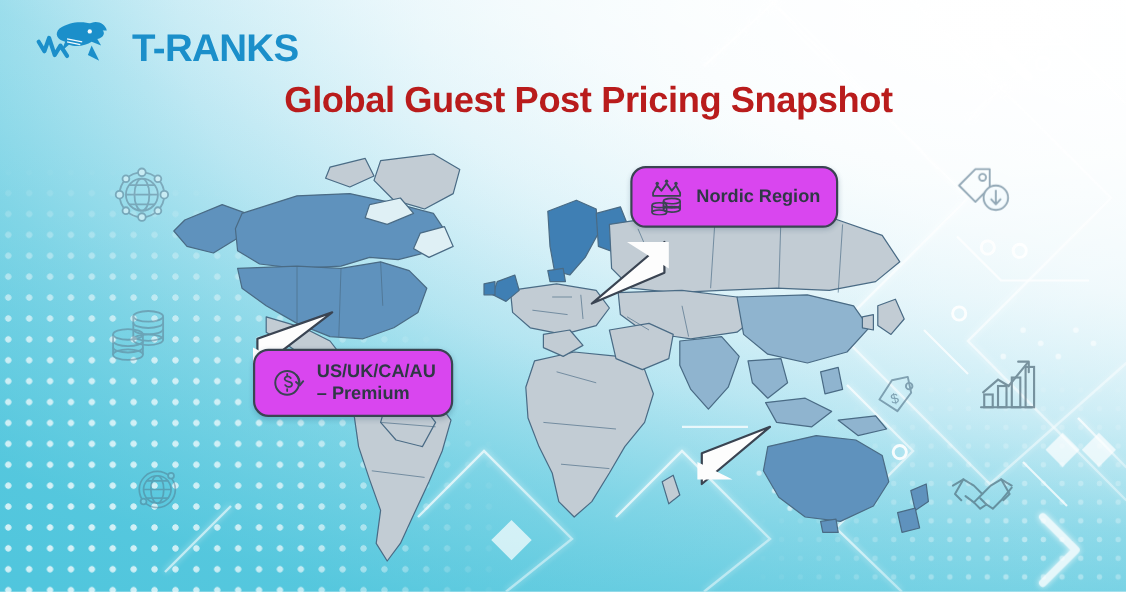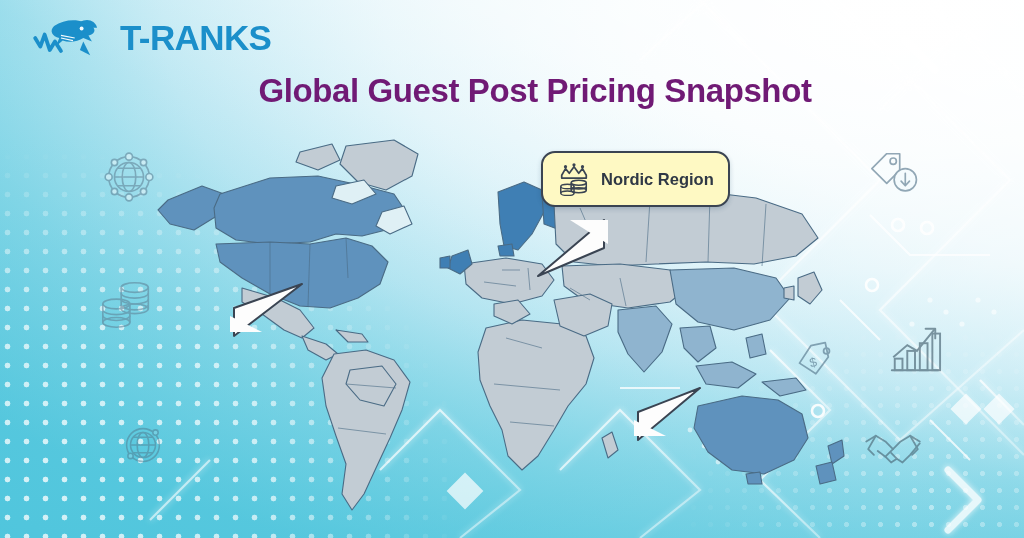--- a/index.html
+++ b/index.html
@@ -32,45 +32,46 @@
   .bg-dots2{
     position:absolute;right:-30px;bottom:-60px;width:420px;height:320px;
     background-image:radial-gradient(circle, rgba(255,255,255,0.55) 2.2px, rgba(255,255,255,0) 2.9px);
     background-size:17px 17px;
     -webkit-mask-image:radial-gradient(80% 80% at 70% 70%, rgba(0,0,0,.8) 0%, rgba(0,0,0,0) 75%);
             mask-image:radial-gradient(80% 80% at 70% 70%, rgba(0,0,0,.8) 0%, rgba(0,0,0,0) 75%);
   }
   .bg-lines{position:absolute;inset:0;}
 
   
-  .logo-wrap{position:absolute;left:30px;top:12px;display:flex;align-items:center;gap:4px;}
+  .logo-wrap{position:absolute;left:30px;top:12px;display:flex;align-items:flex-end;gap:4px;}
   .logo-mark{width:86px;height:52px;}
   .logo-text{
     font-size:35px;font-weight:bold;letter-spacing:-0.6px;
     color:#1b8fca;font-family:"Liberation Sans", sans-serif;
   }
   .page-title{
     position:absolute;left:0;right:0;top:72px;text-align:center;
-    font-size:33px;font-weight:bold;color:#701a75;letter-spacing:-0.4px;
+    font-size:33px;font-weight:bold;color:#b91c1c;letter-spacing:-0.4px;
     font-family:"Liberation Sans", sans-serif;
     padding-left:46px;
   }
 
   
   .map{position:absolute;left:150px;top:138px;width:740px;height:380px;}
 
   
   .callout{
     position:absolute;
-    background:#fef9c3;
+    background:#d946ef;
     border:2px solid #3a4452;
     border-radius:14px;
     display:flex;align-items:center;gap:10px;
     padding:9px 14px;
     box-shadow:0 2px 5px rgba(20,60,90,0.20);
+    margin-left:32px;
   }
   .callout .ctext{
     font-size:16.5px;font-weight:bold;color:#2f3845;line-height:1.22;
     white-space:nowrap;
   }
   .callout svg{display:block;flex:0 0 auto;}
   .tail{position:absolute;}
 
   #callout-nordic{left:541px;top:151px;}
   #callout-premium{left:198px;top:317px;}
@@ -346,19 +347,32 @@
     </svg>
     <div>
       <div class="ctext">Nordic Region</div>
     </div>
   </div>
 
   <svg class="tail" style="left:222px;top:282px;" width="86" height="56" viewBox="0 0 86 56">
     <path d="M12 54 L12 26 L80 2 Z" fill="#fdfdfd" stroke="#3a4452" stroke-width="2" stroke-linejoin="round"></path>
     <path d="M8 50 L40 50 L8 34 Z" fill="#fdfdfd" stroke="none"></path>
   </svg>
+  <div class="callout" id="callout-premium">
+    <svg width="32" height="32" viewBox="0 0 34 34">
+      <circle cx="16" cy="17" r="11.5" fill="none" stroke="#3a4452" stroke-width="1.9"></circle>
+      <path d="M19.5 12.5c-1-1.3-2.5-1.8-3.8-1.5-1.6.3-2.4 1.6-2 2.9.4 1.3 2 1.6 3.5 1.9 1.6.3 3.2.7 3.5 2.2.3 1.5-.8 2.8-2.6 3-1.6.2-3.1-.5-4-1.8" fill="none" stroke="#3a4452" stroke-width="1.7" stroke-linecap="round"></path>
+      <path d="M16 8.5v2M16 23v2" stroke="#3a4452" stroke-width="1.7" stroke-linecap="round"></path>
+      <path d="M25 9.5a12 12 0 0 1 3 8.5" fill="none" stroke="#3a4452" stroke-width="1.9" stroke-linecap="round"></path>
+      <path d="M31.5 15.5 L28.2 19.5 L24.6 16.2" fill="none" stroke="#3a4452" stroke-width="1.9" stroke-linecap="round" stroke-linejoin="round"></path>
+    </svg>
+    <div>
+      <div class="ctext">US/UK/CA/AU</div>
+      <div class="ctext">– Premium</div>
+    </div>
+  </div>
 
   <svg class="tail" style="left:632px;top:386px;" width="74" height="56" viewBox="0 0 74 56">
     <path d="M6 54 L6 26 L68 2 Z" fill="#fdfdfd" stroke="#3a4452" stroke-width="2" stroke-linejoin="round"></path>
     <path d="M2 50 L34 50 L2 34 Z" fill="#fdfdfd" stroke="none"></path>
   </svg>
 
 </div>
 
 </body></html>

